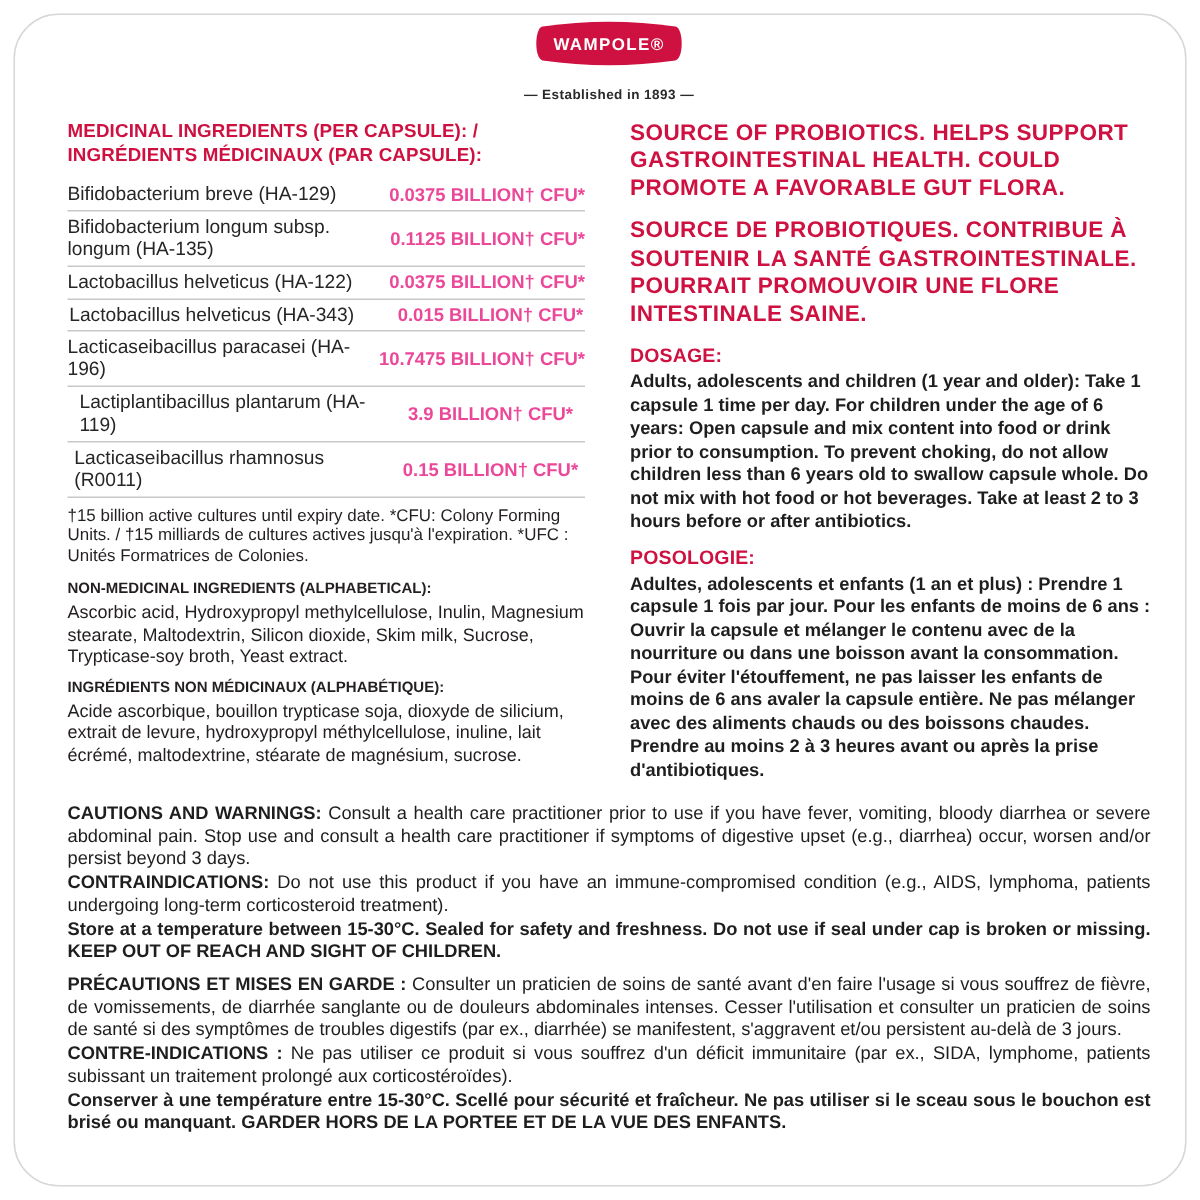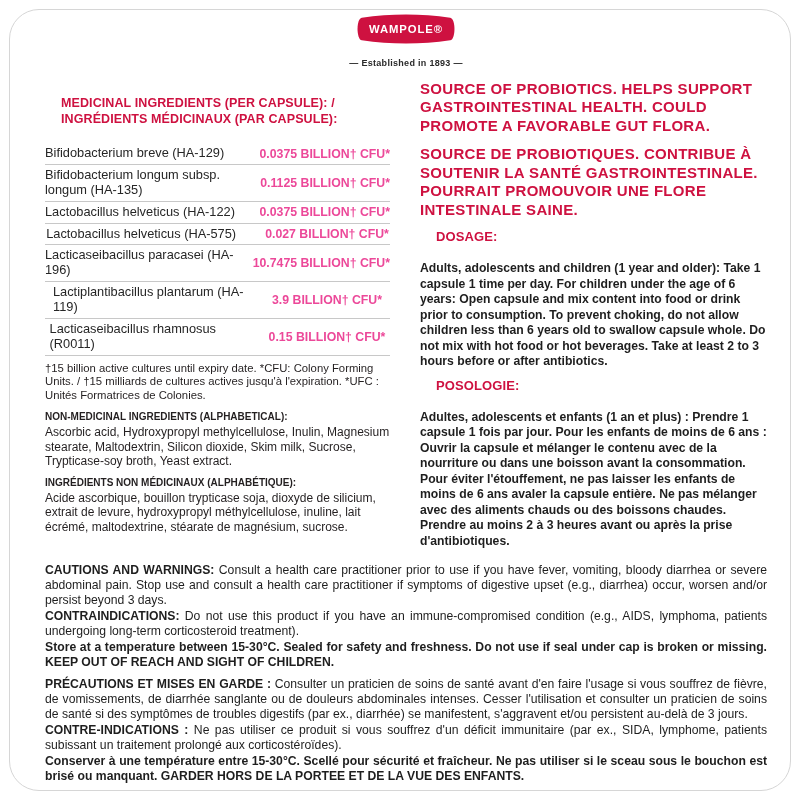--- a/index.html
+++ b/index.html
@@ -34,21 +34,21 @@
     font-size:9px;font-weight:700;color:#2a2a2a;
     margin-top:13px;letter-spacing:.3px;
   }
   
   .columns{display:flex;gap:30px;margin-top:12px;}
   .col-left{width:345px;flex:none;}
   .col-right{flex:1;min-width:0;}
 
   .red-h{
     color:var(--red);font-weight:700;
-    font-size:12.5px;line-height:1.25;margin:16px;
+    font-size:12.5px;line-height:1.25;margin:0;
     letter-spacing:.1px;
   }
   .pre{white-space:pre-line;}
 
   .ing-table{margin-top:8px;}
   .ing-row{
     display:flex;align-items:center;justify-content:center;
     gap:7px;border-bottom:1px solid var(--rule);
     padding:3px 0;min-height:21px;
   }
@@ -105,22 +105,22 @@
         </div>
         <div class="ing-row">
           <span class="ing-name">Bifidobacterium longum subsp. longum (HA-135)</span>
           <span class="ing-value">0.1125 BILLION† CFU*</span>
         </div>
         <div class="ing-row">
           <span class="ing-name">Lactobacillus helveticus (HA-122)</span>
           <span class="ing-value">0.0375 BILLION† CFU*</span>
         </div>
         <div class="ing-row">
-          <span class="ing-name">Lactobacillus helveticus (HA-575)</span>
-          <span class="ing-value">0.027 BILLION† CFU*</span>
+          <span class="ing-name">Lactobacillus helveticus (HA-343)</span>
+          <span class="ing-value">0.015 BILLION† CFU*</span>
         </div>
         <div class="ing-row">
           <span class="ing-name">Lacticaseibacillus paracasei (HA-196)</span>
           <span class="ing-value">10.7475 BILLION† CFU*</span>
         </div>
         <div class="ing-row">
           <span class="ing-name">Lactiplantibacillus plantarum (HA-119)</span>
           <span class="ing-value">3.9 BILLION† CFU*</span>
         </div>
         <div class="ing-row">

